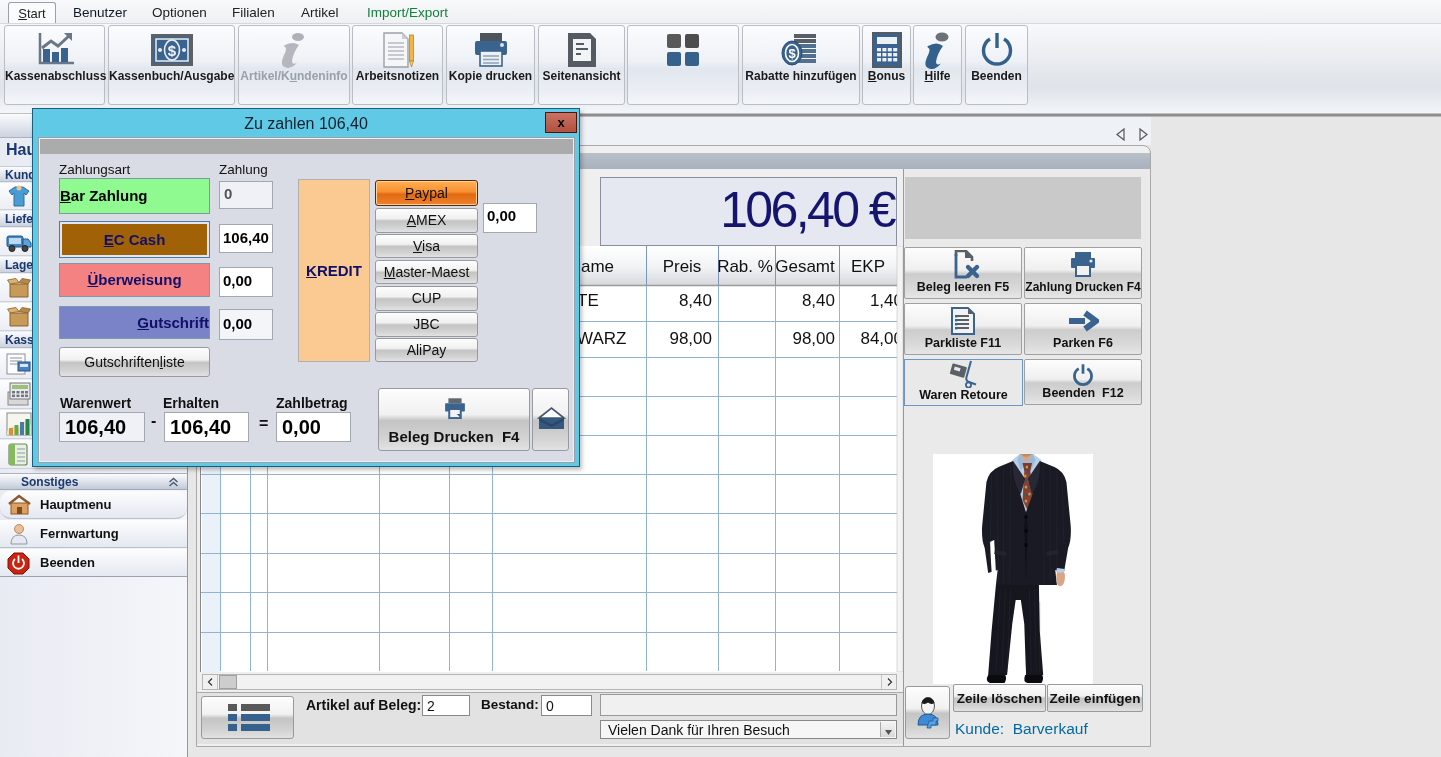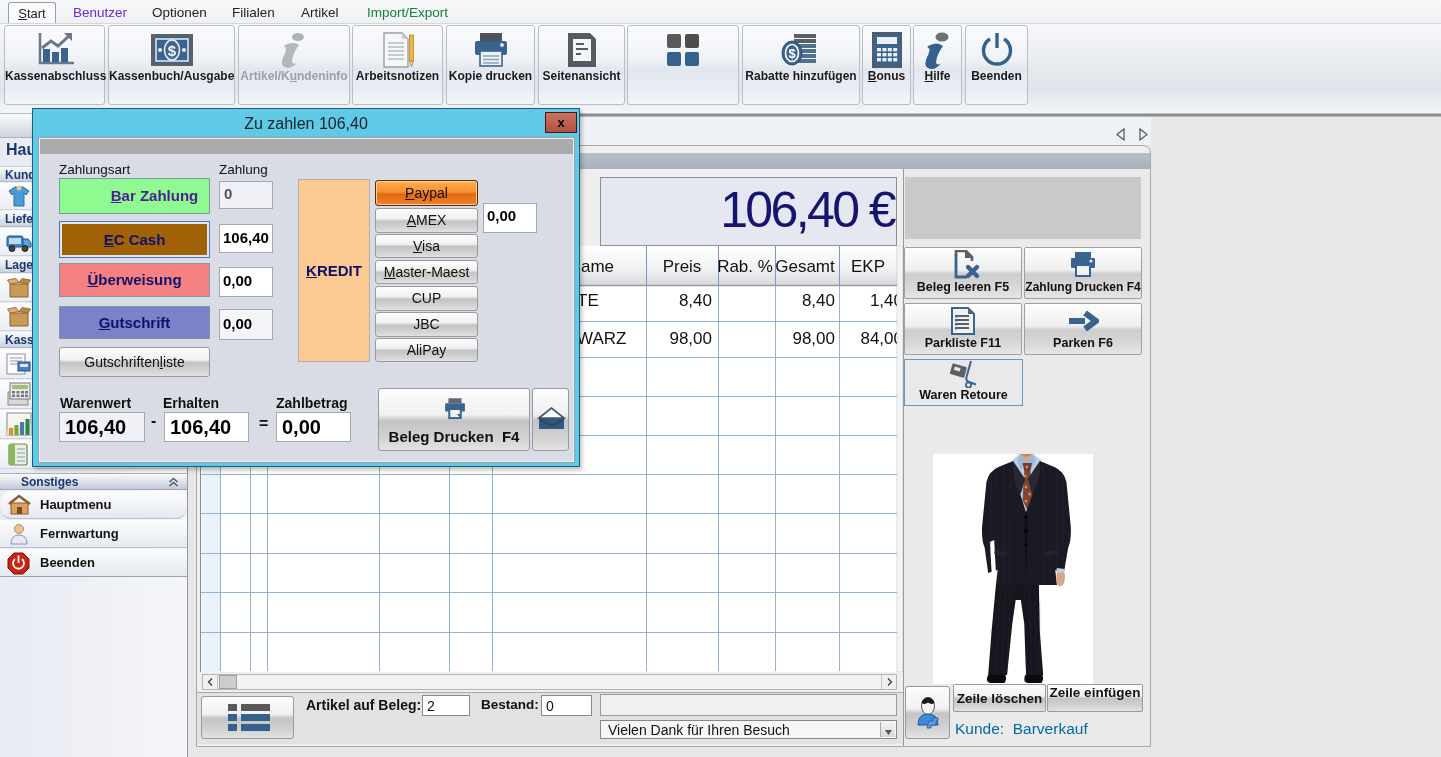--- a/index.html
+++ b/index.html
@@ -12,21 +12,21 @@
   .rbtn .rlb { position:absolute; top:43px; left:0; right:0; text-align:center; font-size:12px; font-weight:700; color:#1a1a1a; white-space:nowrap; }
   .silver { background:linear-gradient(180deg,#fdfdfd 0%,#f1f1f1 42%,#c4c4c4 52%,#d2d2d2 80%,#e2e2e2 100%); border:1px solid #959ba1; border-radius:3px; }
   u { text-decoration:underline; }
 </style>
 </head>
 <body>
 <div id="root">
 
   <div class="abs" style="left:0;top:0;width:1441px;height:23px;background:linear-gradient(180deg,#f8f9fa,#eef0f3);"></div>
   <div class="abs" style="left:8px;top:2px;width:48px;height:21px;background:#fafbfc;border:1px solid #9aa0a8;border-bottom:none;border-radius:3px 3px 0 0;text-align:center;font-size:13px;color:#222;padding-top:3px;"><u>S</u>tart</div>
-  <div class="abs" style="left:73px;top:5px;font-size:13.5px;color:#6d28d9;">Benutzer</div>
+  <div class="abs" style="left:73px;top:5px;font-size:13.5px;color:#0f172a;">Benutzer</div>
   <div class="abs" style="left:152px;top:5px;font-size:13.5px;color:#222;">Optionen</div>
   <div class="abs" style="left:232px;top:5px;font-size:13.5px;color:#222;">Filialen</div>
   <div class="abs" style="left:301px;top:5px;font-size:13.5px;color:#222;">Artikel</div>
   <div class="abs" style="left:367px;top:5px;font-size:13.5px;color:#15803d;">Import/Export</div>
 
   <div class="abs" style="left:0;top:23px;width:1441px;height:90px;background:linear-gradient(180deg,#f7f8fa 0%,#e6e9ee 50%,#dfe4ea 72%,#eef1f5 94%,#f4f6f9 100%);border-top:1px solid #d5d8db;"></div>
   <div class="abs" style="left:0;top:113px;width:1441px;height:4px;background:#8e8e8e;border-top:1px solid #c0c0c0;border-bottom:1px solid #b8b8b8;"></div>
 
   <div class="rbtn" style="left:4px;width:101px;">
     <div class="ric">
@@ -468,20 +468,29 @@
     <div class="abs" style="left:0;right:0;top:0;height:28px;display:flex;align-items:center;justify-content:center;">
         <svg width="36" height="28" viewBox="0 0 36 28">
       <rect x="5" y="5" width="15" height="11" rx="1" transform="rotate(16 12 10)" fill="#5a6068"></rect>
       <rect x="8" y="7.5" width="6" height="3.5" transform="rotate(16 12 10)" fill="#e8e8e8"></rect>
       <path d="M25 1 l-4.5 16 q-1 4 2.5 5 l7 2.5" fill="none" stroke="#3a648f" stroke-width="2"></path>
       <circle cx="22.5" cy="25" r="2.6" fill="none" stroke="#3a648f" stroke-width="1.8"></circle>
     </svg>
       </div>
     <div class="abs" style="bottom:3px;left:0;right:0;text-align:center;font-size:12.5px;font-weight:700;color:#111;">Waren Retoure</div>
   </div>
+  <div class="pbtn" style="left:1024px;top:359px;height:46px;">
+    <div class="pic" style="height:26px;">
+        <svg width="24" height="24" viewBox="0 0 28 27">
+      <path d="M9 6 A 10 10 0 1 0 19 6" fill="none" stroke="#3a648f" stroke-width="3.2"></path>
+      <line x1="14" y1="1" x2="14" y2="12" stroke="#3a648f" stroke-width="3.2"></line>
+    </svg>
+      </div>
+    <div class="plb">Beenden&nbsp; F12</div>
+  </div>
 
   <div class="abs" style="left:933px;top:454px;width:160px;height:230px;background:#fff;">
     <svg width="160" height="230" viewBox="0 0 160 230">
       <g transform="translate(93,0) scale(0.86,1) translate(-92,0)">
 
       <path d="M84 0 h17 v9 h-17 z" fill="#d8a586"></path>
       <path d="M86 0 q6 6 13 0 l-1 -0 h-12 z" fill="#c08a66"></path>
 
       <path d="M76 6 L85 0 L92 9 L100 0 L110 6 L106 22 L80 22 Z" fill="#b9cfe6"></path>
       <path d="M85 0 L92 9 L86 16 L82 6 Z" fill="#9ab8d8"></path>
@@ -552,21 +561,21 @@
 
   <div class="abs silver" style="left:905px;top:686px;width:45px;height:53px;">
     <svg class="abs" style="left:9px;top:10px;" width="26" height="32" viewBox="0 0 26 32">
       <ellipse cx="13" cy="9" rx="6.5" ry="8.5" fill="#f4f4f2" stroke="#555" stroke-width="1"></ellipse>
       <path d="M6.5 6 Q8 0.5 13 0.5 Q18 0.5 19.5 6 Q16 8 13 5.5 Q10 8 6.5 6 Z" fill="#1a1a1a"></path>
       <path d="M3 28 q0 -11 10 -11 q10 0 10 11 z" fill="#3d8bd4" stroke="#1f5a96" stroke-width="1"></path>
       <path d="M14 24 h4 v-3 h5 v3 h-2 v4 h-5 v3 h-4 z" fill="#55a2e4" stroke="#1f5a96" stroke-width="0.8"></path>
     </svg>
   </div>
   <div class="abs silver" style="left:953px;top:684px;width:93px;height:28px;border-radius:2px;text-align:center;font-size:13.5px;font-weight:700;color:#111;padding-top:6px;white-space:nowrap;">Zeile löschen</div>
-  <div class="abs silver" style="left:1047px;top:684px;width:96px;height:28px;border-radius:2px;text-align:center;font-size:13.5px;font-weight:700;color:#111;white-space:nowrap;">Zeile einfügen</div>
+  <div class="abs silver" style="left:1047px;top:684px;width:96px;height:28px;border-radius:2px;text-align:center;font-size:13.5px;font-weight:700;color:#111;padding-top:6px;white-space:nowrap;">Zeile einfügen</div>
   <div class="abs" style="left:955px;top:720px;font-size:15.5px;color:#0369a1;">Kunde:&nbsp; Barverkauf</div>
 
   <div class="abs" style="left:197px;top:692px;width:706px;height:52px;background:#e2e2e2;border-top:1px solid #aaa;"></div>
   <div class="abs silver" style="left:201px;top:696px;width:93px;height:43px;">
     <svg class="abs" style="left:26px;top:6px;" width="44" height="31" viewBox="0 0 44 31">
       <rect x="0" y="1" width="9" height="7" fill="#595959"></rect>
         <rect x="13" y="1" width="29" height="7" fill="#595959"></rect>
       <rect x="0" y="11" width="9" height="7" fill="#35618c"></rect>
         <rect x="13" y="11" width="29" height="7" fill="#35618c"></rect>
       <rect x="0" y="21" width="9" height="7" fill="#35618c"></rect>
@@ -586,24 +595,24 @@
 
   <div class="abs" style="left:32px;top:108px;width:548px;height:359px;background:#5fc9e6;border:1px solid #17607c;box-shadow:2px 3px 4px rgba(0,0,0,0.25);">
     <div class="abs" style="left:0;top:2px;width:546px;height:25px;text-align:center;font-size:16px;font-weight:400;color:#16202c;padding-top:4px;">Zu zahlen 106,40</div>
     <div class="abs" style="left:512px;top:3px;width:32px;height:21px;background:linear-gradient(180deg,#c97362,#b4503f);border:1px solid #4a150c;text-align:center;font-size:13px;font-weight:700;color:#000;line-height:20px;">x</div>
 
     <div class="abs" style="left:6px;top:29px;width:535px;height:324px;background:#d9dce4;border:1px solid #eef0f4;outline:1px solid #98a0a8;">
       <div class="abs" style="left:0;top:0;width:533px;height:15px;background:#ababab;"></div>
       <div class="abs" style="left:19px;top:23px;font-size:13.5px;color:#111;">Zahlungsart</div>
       <div class="abs" style="left:179px;top:23px;font-size:13.5px;color:#111;">Zahlung</div>
 
-      <div class="abs" style="left:19px;top:39px;width:151px;height:36px;background:#8ffa8f;border:1px solid #7a9aaa;text-align:center;font-size:15px;font-weight:700;color:#4c1d95;line-height:34px;padding-left:40px;"><u>B</u>ar Zahlung</div>
+      <div class="abs" style="left:19px;top:39px;width:151px;height:36px;background:#8ffa8f;border:1px solid #7a9aaa;font-size:15px;font-weight:700;color:#000000;line-height:34px;"><u>B</u>ar Zahlung</div>
       <div class="abs" style="left:19px;top:82px;width:151px;height:37px;background:#a16207;border:1px solid #5078b0;box-shadow:inset 0 0 0 2px #dfe8f2;text-align:center;font-size:15px;font-weight:700;color:#10106a;line-height:35px;"><u>E</u>C Cash</div>
       <div class="abs" style="left:19px;top:124px;width:151px;height:34px;background:#f48282;border:1px solid #7a9aaa;text-align:center;font-size:15px;font-weight:700;color:#10106a;line-height:32px;"><u>Ü</u>berweisung</div>
-      <div class="abs" style="left:19px;top:167px;width:151px;height:33px;background:#7a82c8;border:1px solid #7a9aaa;text-align:center;font-size:15px;font-weight:700;color:#10106a;line-height:31px;"><u>G</u>utschrift</div>
+      <div class="abs" style="left:19px;top:167px;width:151px;height:33px;background:#7a82c8;border:1px solid #7a9aaa;text-align:right;font-size:15px;font-weight:700;color:#10106a;line-height:31px;"><u>G</u>utschrift</div>
       <div class="abs silver" style="left:19px;top:208px;width:151px;height:30px;text-align:center;font-size:14px;color:#111;line-height:28px;">Gutschriften<u>l</u>iste</div>
 
       <div class="abs" style="left:179px;top:42px;width:54px;height:28px;background:#eff1f7;border:1px solid #a0a8b0;font-size:15px;font-weight:700;color:#555;padding:3px 0 0 4px;">0</div>
       <div class="abs" style="left:179px;top:85px;width:54px;height:29px;background:#fff;border:1px solid #a0a8b0;font-size:15px;font-weight:700;color:#000;padding:4px 0 0 3px;">106,40</div>
       <div class="abs" style="left:179px;top:128px;width:54px;height:30px;background:#fff;border:1px solid #a0a8b0;font-size:15px;font-weight:700;color:#000;padding:4px 0 0 3px;">0,00</div>
       <div class="abs" style="left:179px;top:170px;width:54px;height:31px;background:#f4f5f8;border:1px solid #a0a8b0;font-size:15px;font-weight:700;color:#000;padding:5px 0 0 3px;">0,00</div>
 
       <div class="abs" style="left:258px;top:40px;width:72px;height:183px;background:#fbca92;border:1px solid #b0b0b0;display:flex;align-items:center;justify-content:center;font-size:15px;font-weight:700;color:#10106a;">
           <span><u>K</u>REDIT</span>
         </div>

